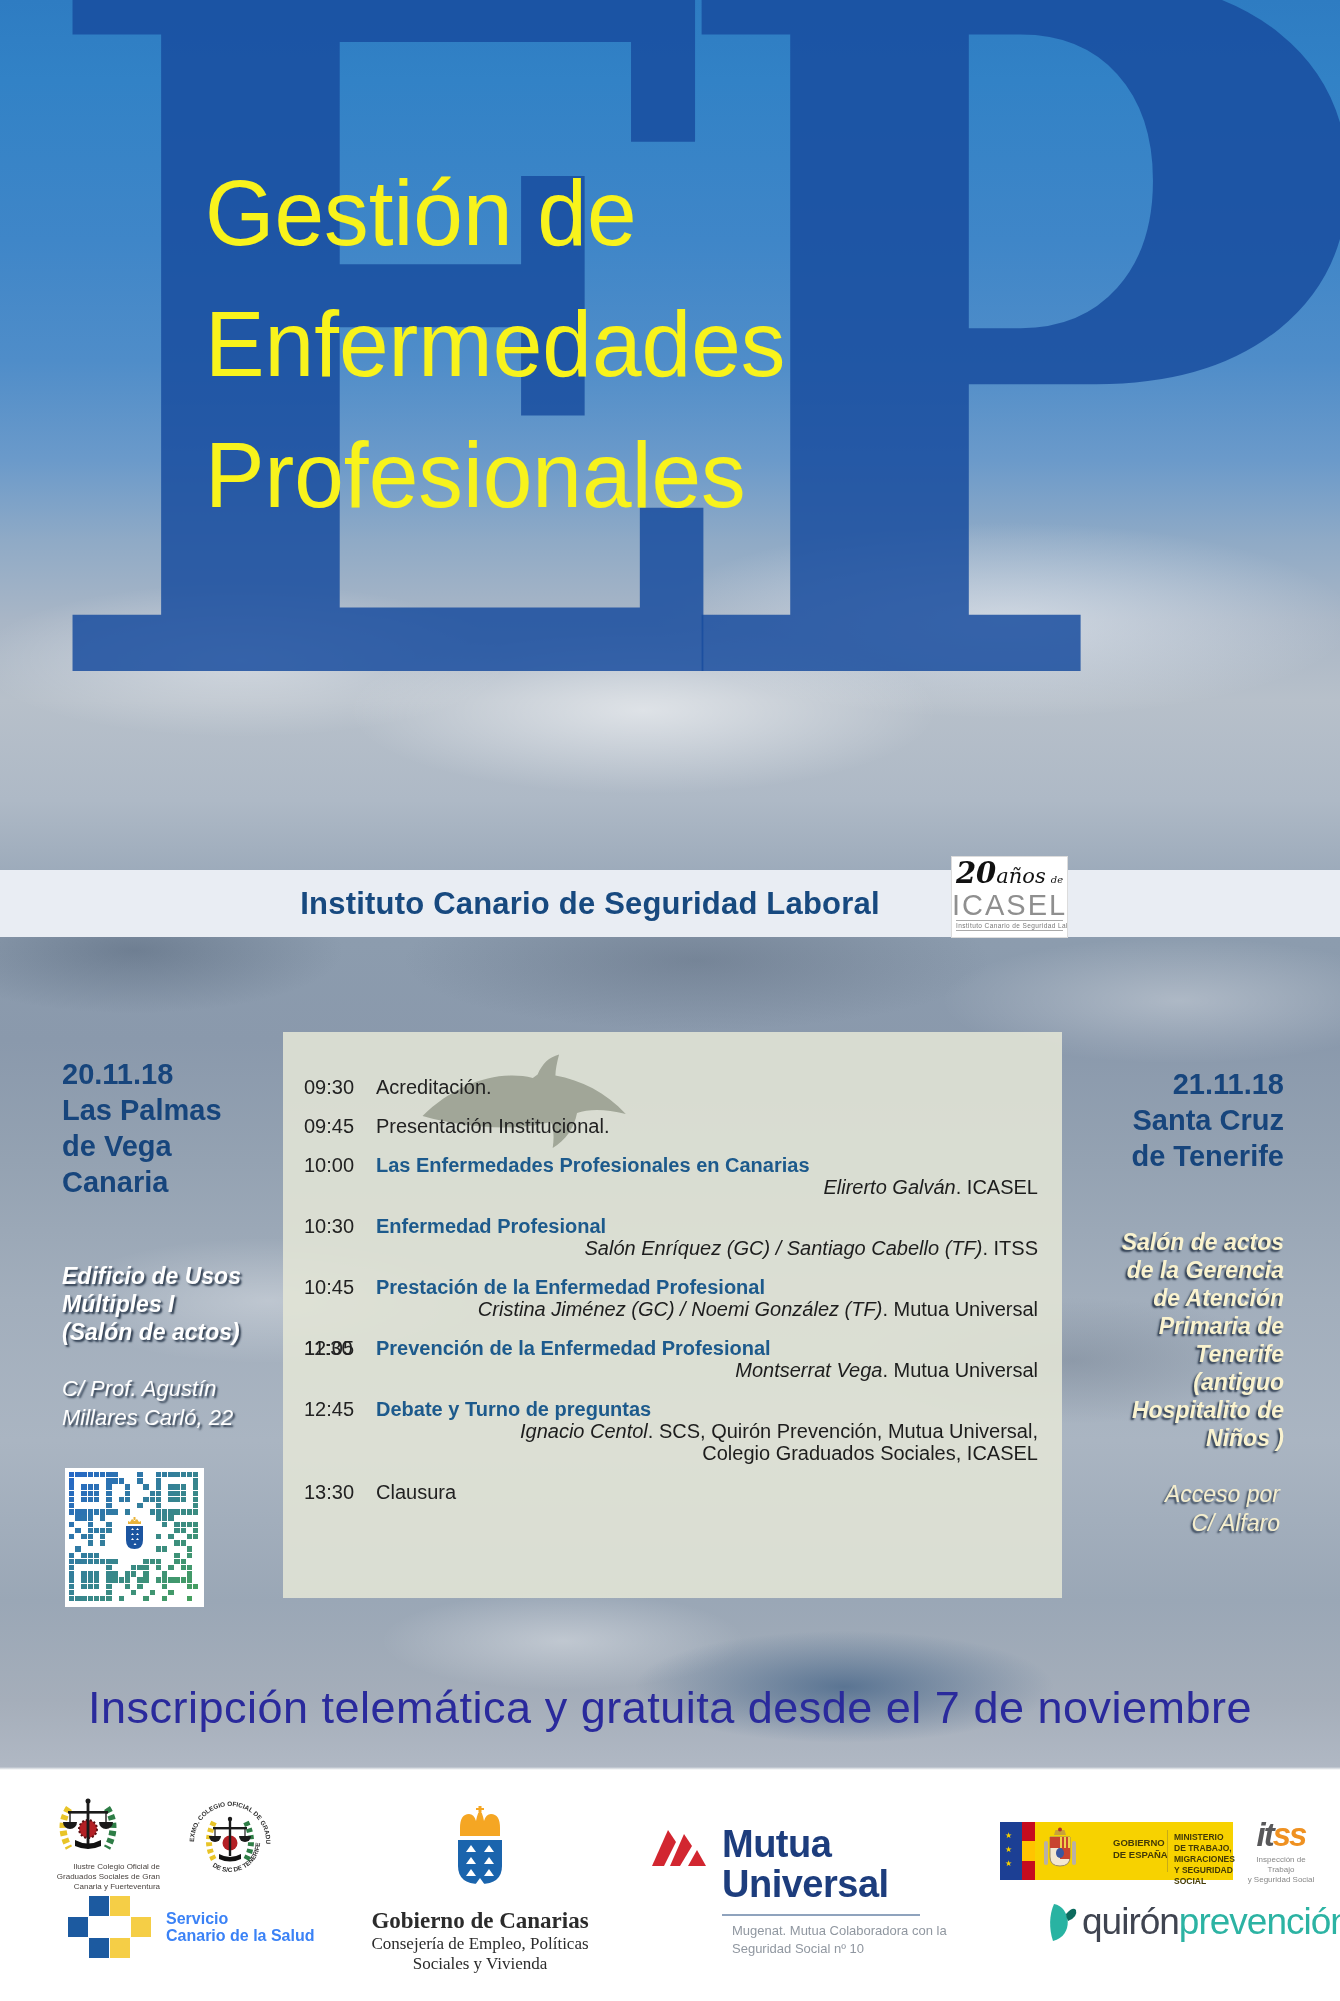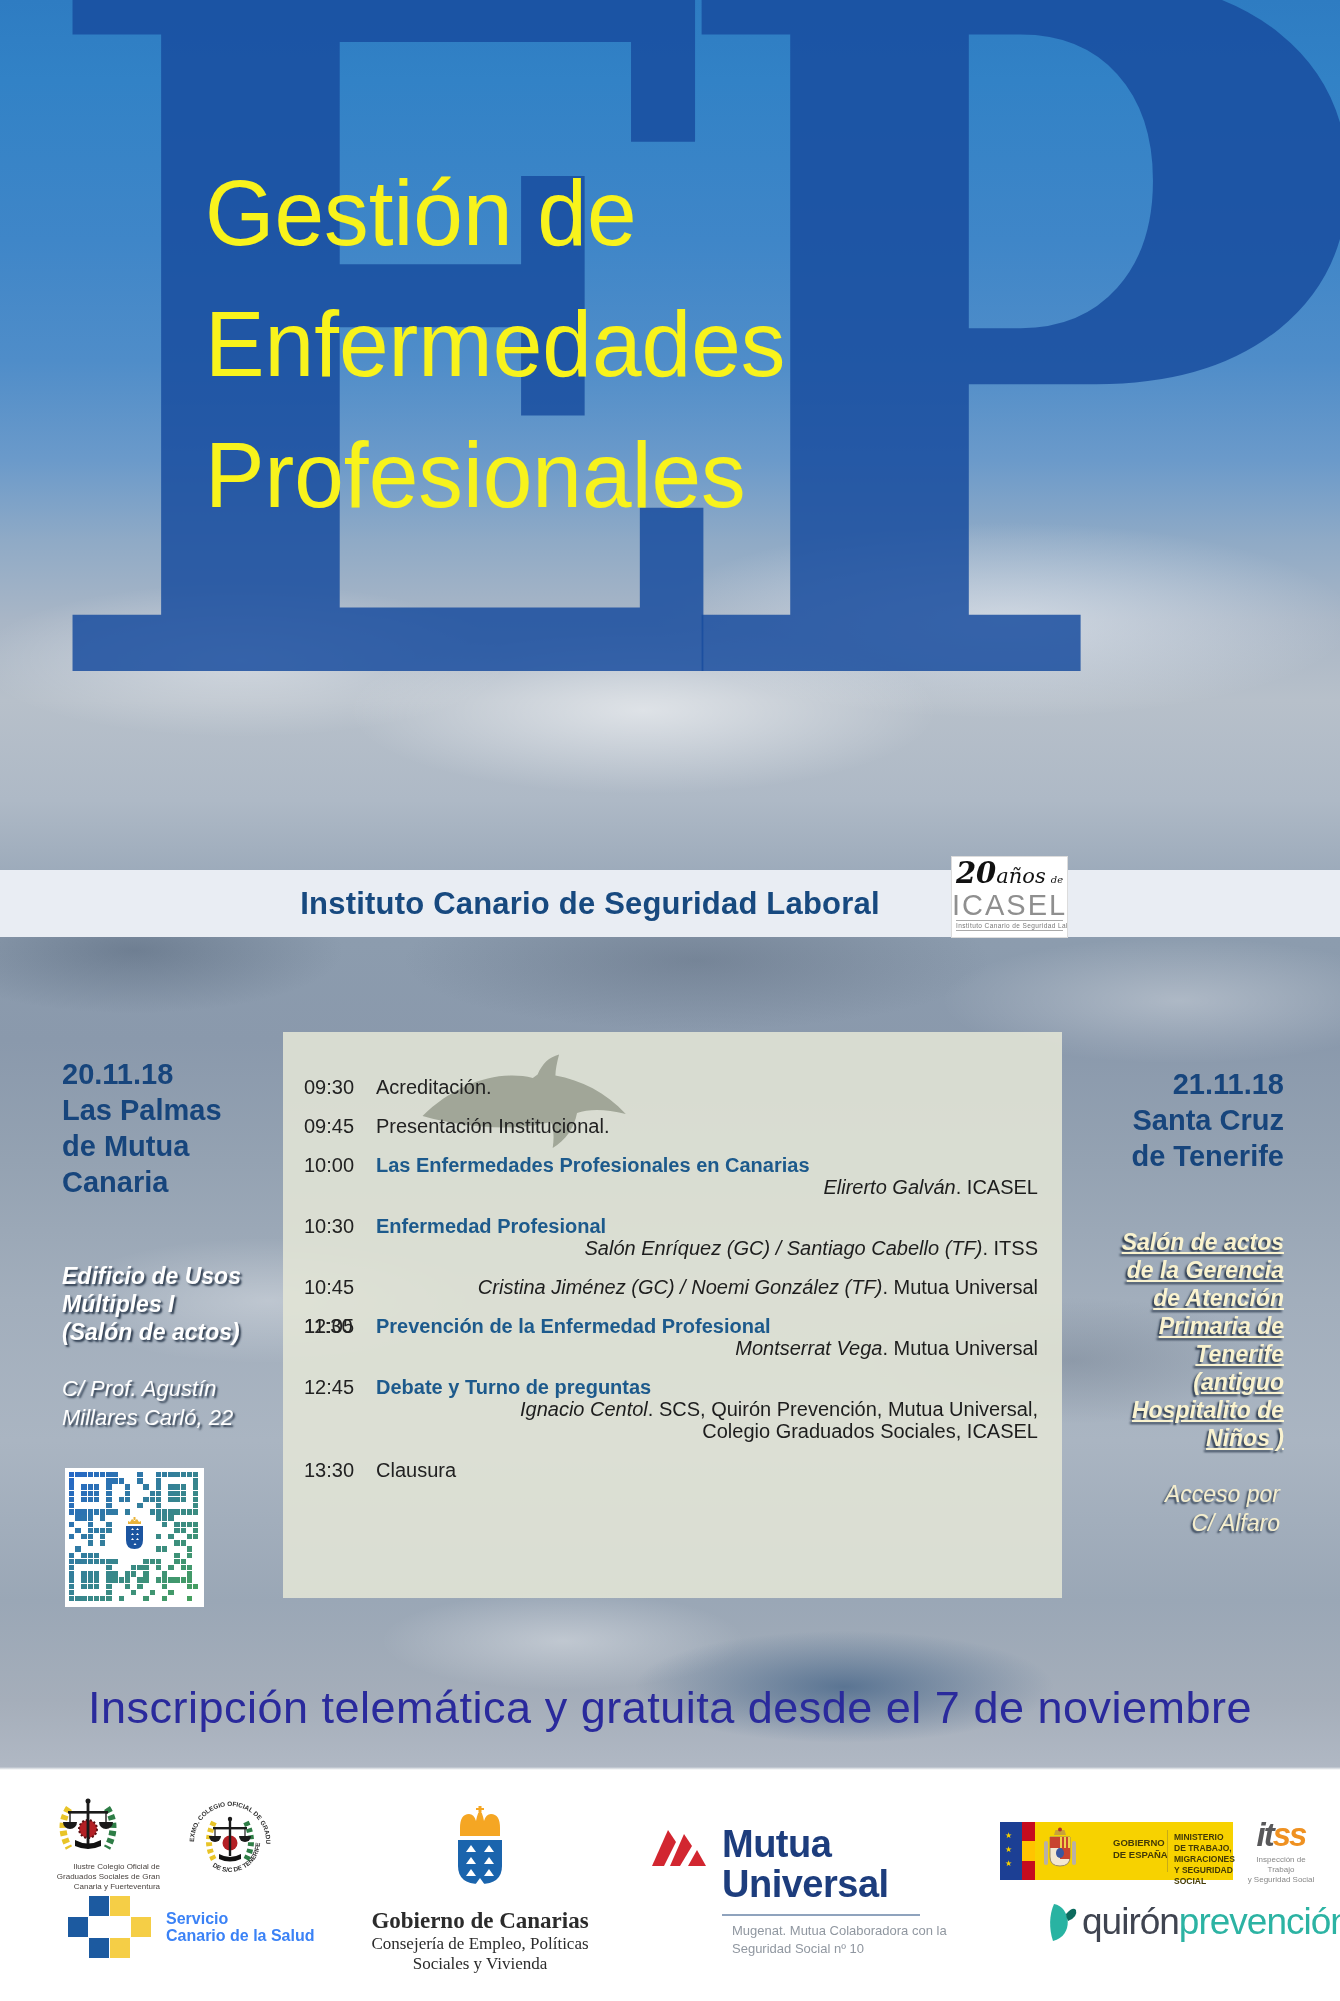--- a/index.html
+++ b/index.html
@@ -47,21 +47,21 @@
   .icasel-name{font-size:29px;color:#8f8f8f;letter-spacing:2px;line-height:28px;margin-top:-2px;font-weight:400;}
   .icasel-sub{font-size:6.5px;color:#777;border-top:1px solid #aaa;border-bottom:1px solid #aaa;margin:1px 4px 0 4px;padding:1px 0;letter-spacing:.4px;white-space:nowrap;}
 
   .col-left{position:absolute;left:62px;top:1056px;width:210px;}
   .col-left .date,.col-left .city{font-size:29px;font-weight:700;color:#17457c;line-height:36px;}
   .venue-left{position:absolute;left:62px;top:1262px;width:220px;font-size:23px;font-weight:700;font-style:italic;color:#fff;line-height:28px;text-shadow:2px 2px 2px rgba(25,40,60,.85);}
   .addr-left{position:absolute;left:62px;top:1374px;width:230px;font-size:22px;font-style:italic;color:#fff;line-height:29px;text-shadow:2px 2px 2px rgba(25,40,60,.85);}
 
   .col-right{position:absolute;right:56px;top:1066px;width:250px;text-align:right;}
   .col-right .date,.col-right .city{font-size:29px;font-weight:700;color:#17457c;line-height:36px;}
-  .venue-right{position:absolute;right:56px;top:1228px;width:230px;text-align:right;font-size:23px;font-weight:700;font-style:italic;color:#faf3cf;line-height:28px;text-shadow:-2px 2px 2px rgba(25,40,60,.85);text-decoration:underline;}
+  .venue-right{position:absolute;right:56px;top:1228px;width:230px;text-align:right;font-size:23px;font-weight:700;font-style:italic;color:#faf3cf;line-height:28px;text-shadow:-2px 2px 2px rgba(25,40,60,.85);}
   .access-right{position:absolute;right:60px;top:1480px;width:220px;text-align:right;font-size:23px;font-style:italic;color:#f5eecd;line-height:29px;text-shadow:-2px 2px 2px rgba(25,40,60,.8);}
 
   .schedule{position:absolute;left:283px;top:1032px;width:779px;height:566px;background:rgba(226,229,214,.88);padding-top:44px;box-sizing:border-box;}
   .bird{position:absolute;left:132px;top:22px;width:220px;opacity:.85;transform:rotate(-6deg);}
   .row{position:relative;margin-bottom:17px;font-size:20px;color:#222;}
   .row .time{position:absolute;left:21px;top:0;line-height:22px;}
   .row .stitle{display:block;margin-left:93px;line-height:22px;}
   .row.key .stitle{color:#1d5a8c;font-weight:700;}
   .row .speaker{text-align:right;padding-right:24px;line-height:22px;color:#1d1d1d;}
   .row .speaker i{font-style:italic;}
@@ -116,21 +116,21 @@
 
   <div class="icasel-box">
     <div class="icasel-top"><span class="n20">20</span><span class="anios">años</span> <span class="de">de</span></div>
     <div class="icasel-name">ICASEL</div>
     <div class="icasel-sub">Instituto Canario de Seguridad Laboral</div>
   </div>
 
   <div class="col-left">
     <div class="date">20.11.18</div>
     <div class="city">Las Palmas</div>
-    <div class="city">de Mutua</div>
+    <div class="city">de Vega</div>
     <div class="city">Canaria</div>
   </div>
   <div class="venue-left">
     <div>Edificio de Usos</div>
     <div>Múltiples I</div>
     <div>(Salón de actos)</div>
   </div>
   <div class="addr-left">
     <div>C/ Prof. Agustín</div>
     <div>Millares Carló, 22</div>
@@ -376,20 +376,21 @@
       <span class="stitle">Las Enfermedades Profesionales en Canarias</span>
       <div class="speaker"><i>Elirerto Galván</i><span>. ICASEL</span></div>
     </div>
     <div class="row key">
       <span class="time">10:30</span>
       <span class="stitle">Enfermedad Profesional</span>
       <div class="speaker"><i>Salón Enríquez (GC) / Santiago Cabello (TF)</i><span>. ITSS</span></div>
     </div>
     <div class="row key">
       <span class="time">10:45</span>
+      <span class="stitle">Prestación de la Enfermedad Profesional</span>
       <div class="speaker"><i>Cristina Jiménez (GC) / Noemi González (TF)</i><span>. Mutua Universal</span></div>
     </div>
     <div class="row">
       <span class="time">11:30</span>
     </div>
     <div class="row key">
       <span class="time">12:05</span>
       <span class="stitle">Prevención de la Enfermedad Profesional</span>
       <div class="speaker"><i>Montserrat Vega</i><span>. Mutua Universal</span></div>
     </div>

